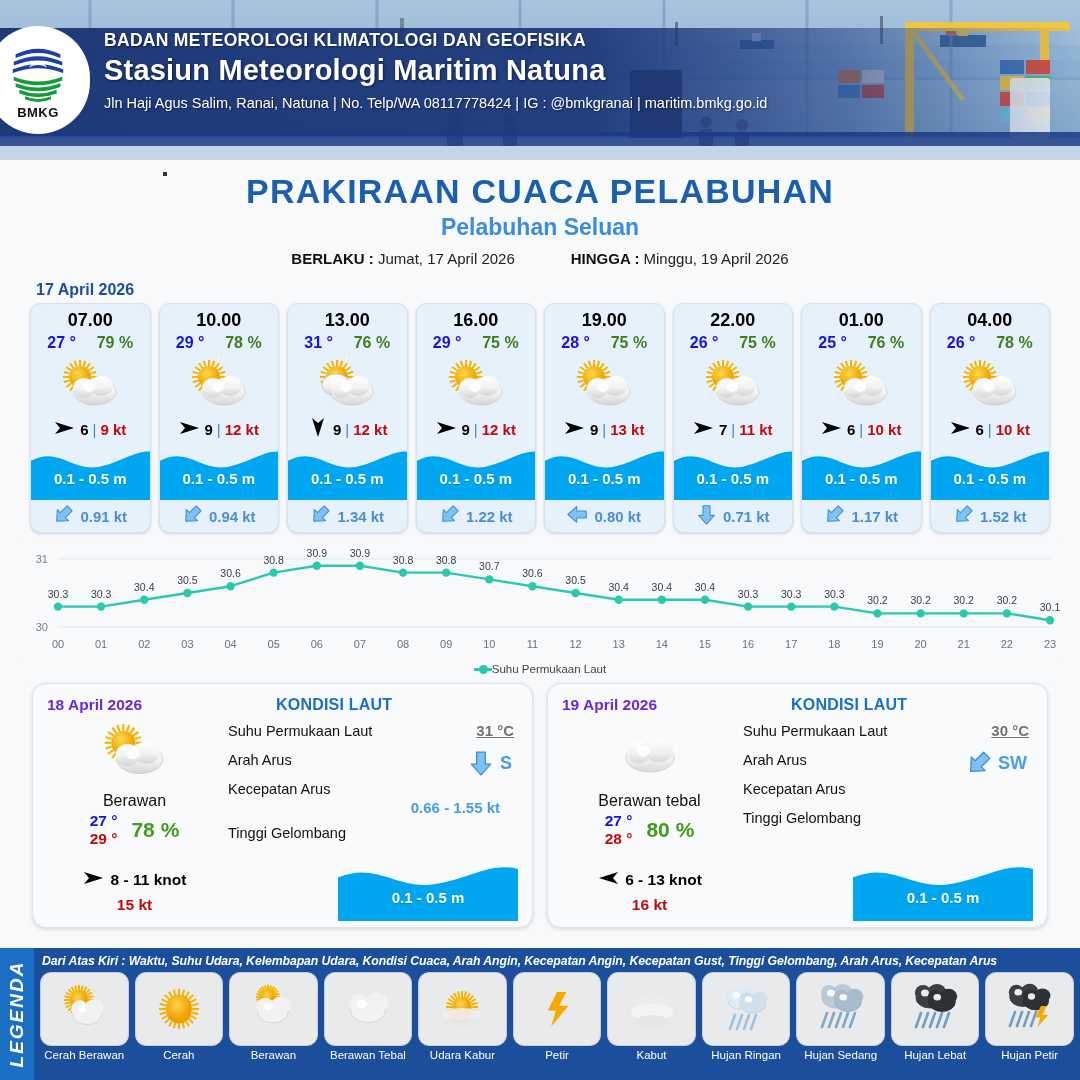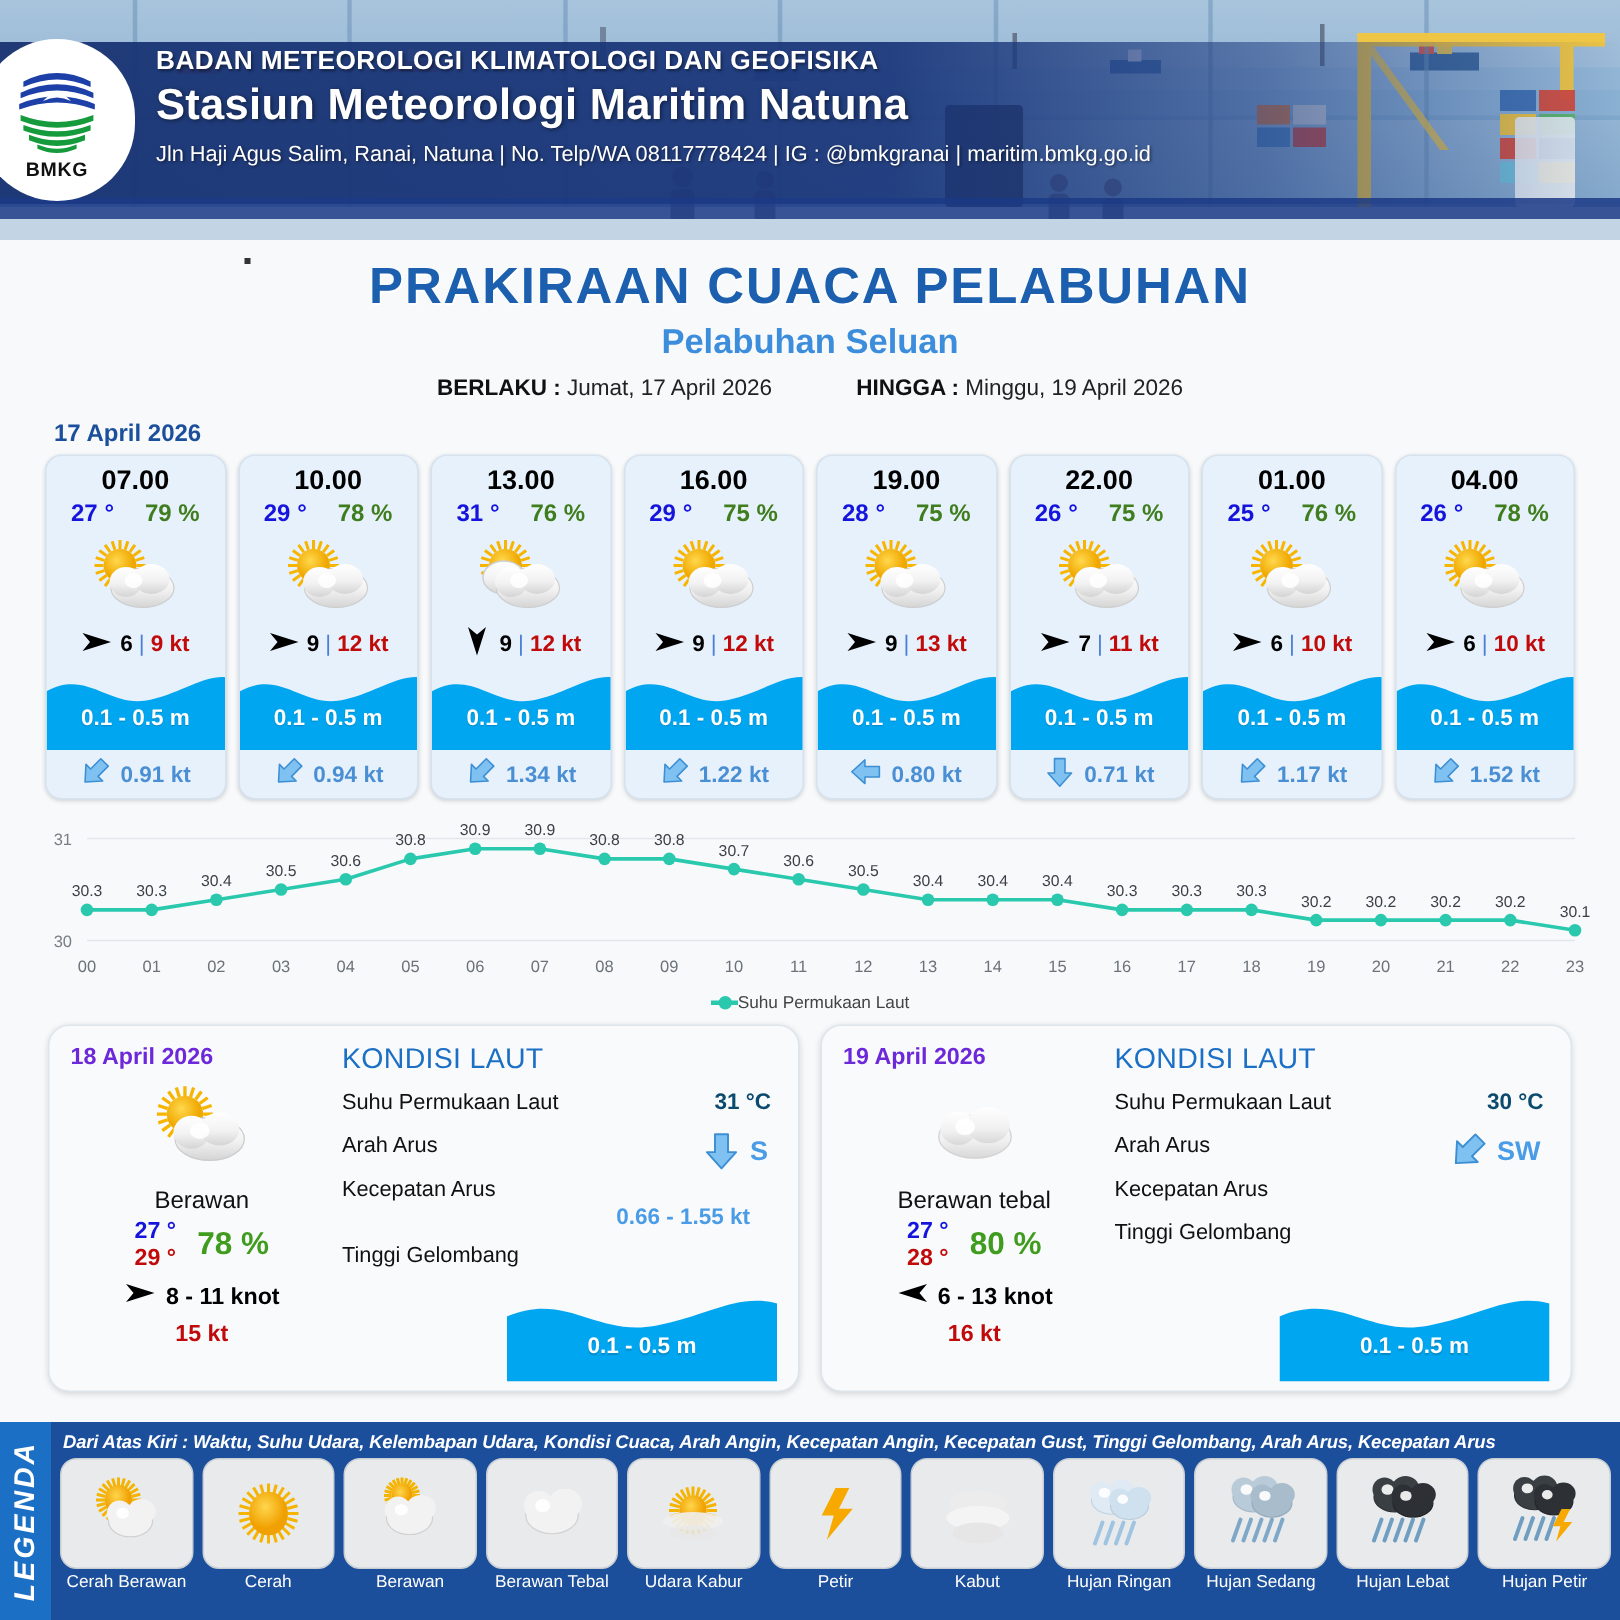--- a/index.html
+++ b/index.html
@@ -99,28 +99,28 @@
   }
   .day-left { width:175px; text-align:center; position:relative; }
   .day-date { font-size:15.5px; font-weight:bold; color:#6d28d9; text-align:left; }
   .day-icon { height:64px; display:flex; align-items:center; justify-content:center; margin-top:6px;}
   .day-cond { font-size:16px; color:#111; margin-top:8px;}
   .day-temps { display:flex; align-items:center; justify-content:center; gap:14px; margin-top:2px;}
   .day-tcol { text-align:left; }
   .t-min { font-size:15.5px; font-weight:bold; color:#1414dd; }
   .t-max { font-size:15.5px; font-weight:bold; color:#c10b0b; }
   .day-hum { font-size:21px; font-weight:bold; color:#3f9c1e; }
-  .day-wind { margin-top:4px; font-size:15.5px; font-weight:bold; color:#000;
+  .day-wind { margin-top:20px; font-size:15.5px; font-weight:bold; color:#000;
               display:flex; align-items:center; justify-content:center; gap:6px;}
   .day-gust { margin-top:4px; font-size:15.5px; font-weight:bold; color:#c10b0b; }
 
   .day-right { flex:1; padding-left:6px; position:relative; }
-  .kl-title { font-size:19px; font-weight:normal; color:#1b6fc4; letter-spacing:.2px;}
+  .kl-title { font-size:16px; font-weight:bold; color:#1b6fc4; letter-spacing:.2px;margin-left:48px;}
   .kl-row { margin-top:9px; font-size:14.5px; color:#111; position:relative; min-height:20px;}
-  .kl-val { position:absolute; right:4px; top:-1px; font-size:15px; font-weight:bold; color:#0c4a6e; }
+  .kl-val { position:absolute; right:4px; top:-1px; font-size:15px; font-weight:bold; color:#737373;text-decoration:underline; }
   .kl-val2 { font-size:15px; font-weight:bold; color:#4a9ce6; display:block;
              text-align:right; margin-top:2px; padding-right:18px;}
   .kl-dir { position:absolute; right:6px; top:-2px; display:flex; align-items:center; gap:6px;}
   .kl-dir span { font-size:18px; font-weight:bold; color:#4a9ce6;}
   .day-wave { position:absolute; right:0; bottom:-4px; width:180px; height:62px;}
   .day-wave .wave-txt { top:30px; font-size:15px;}
 
   
   .legend {
     position:absolute; left:0; bottom:0; width:1080px; height:132px;

